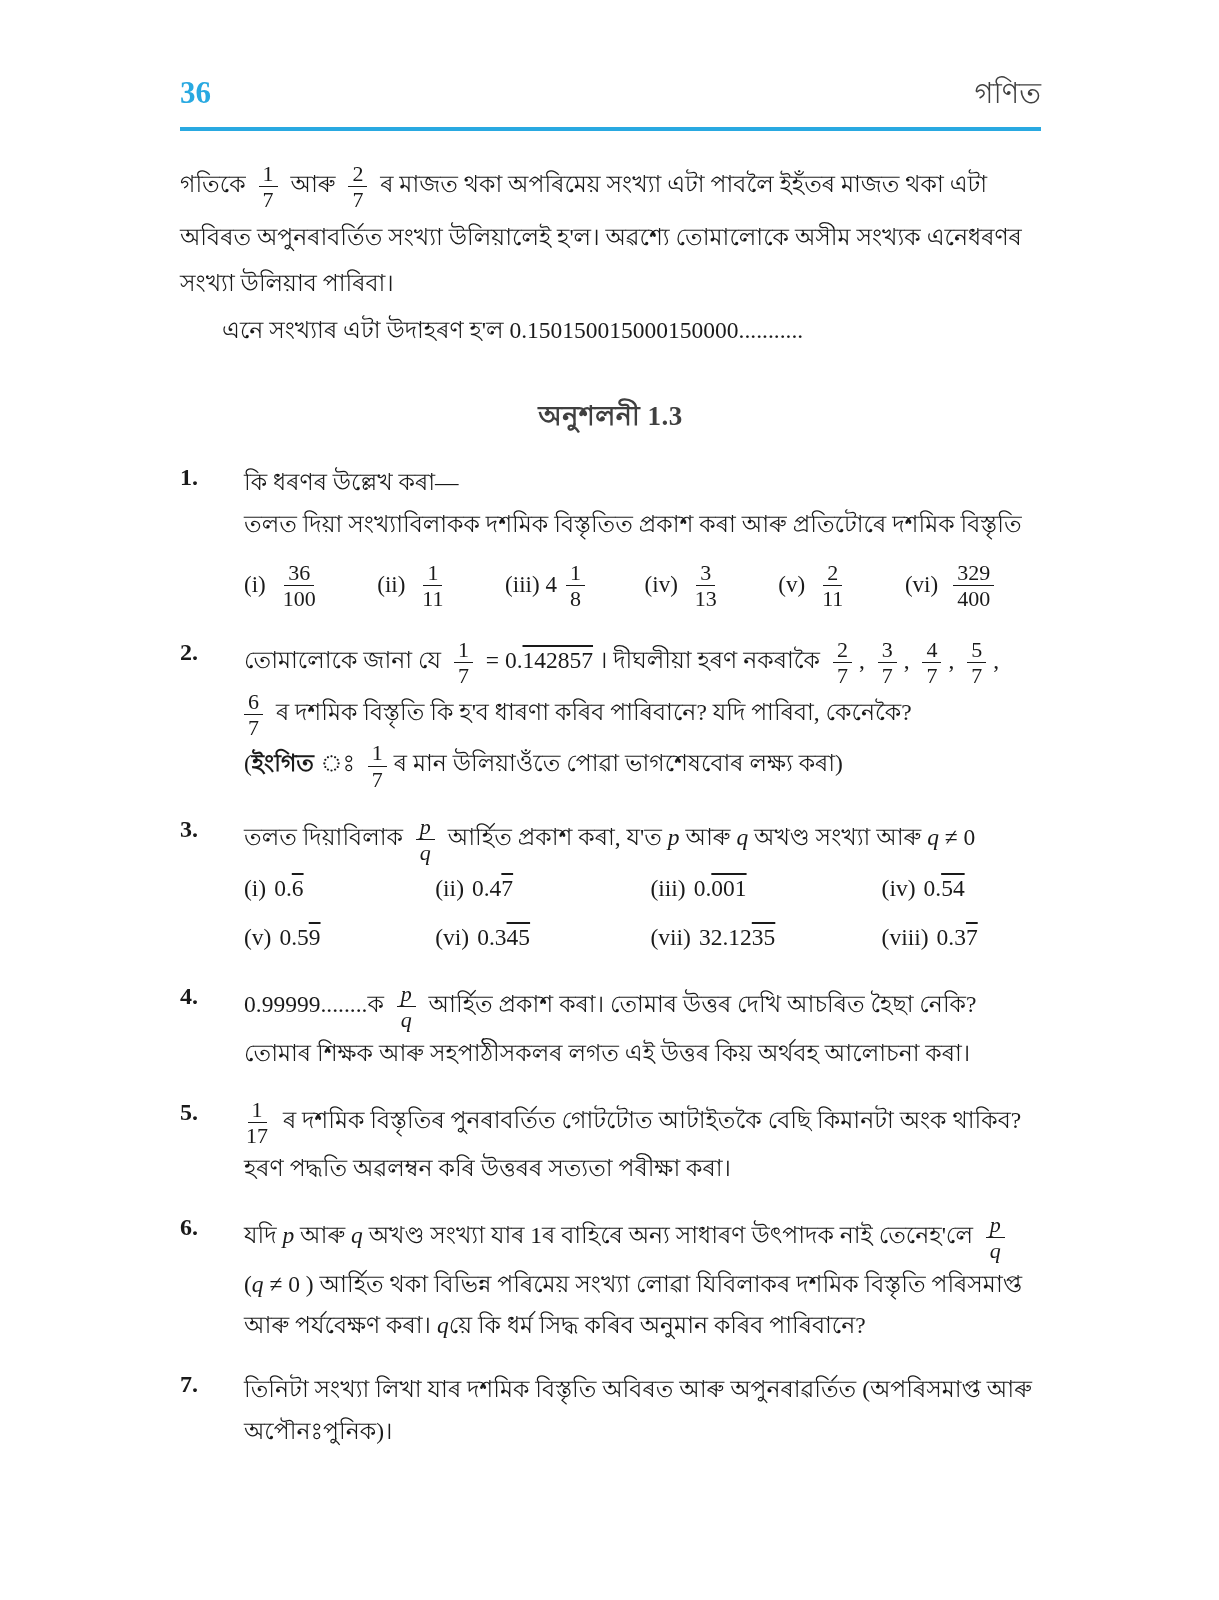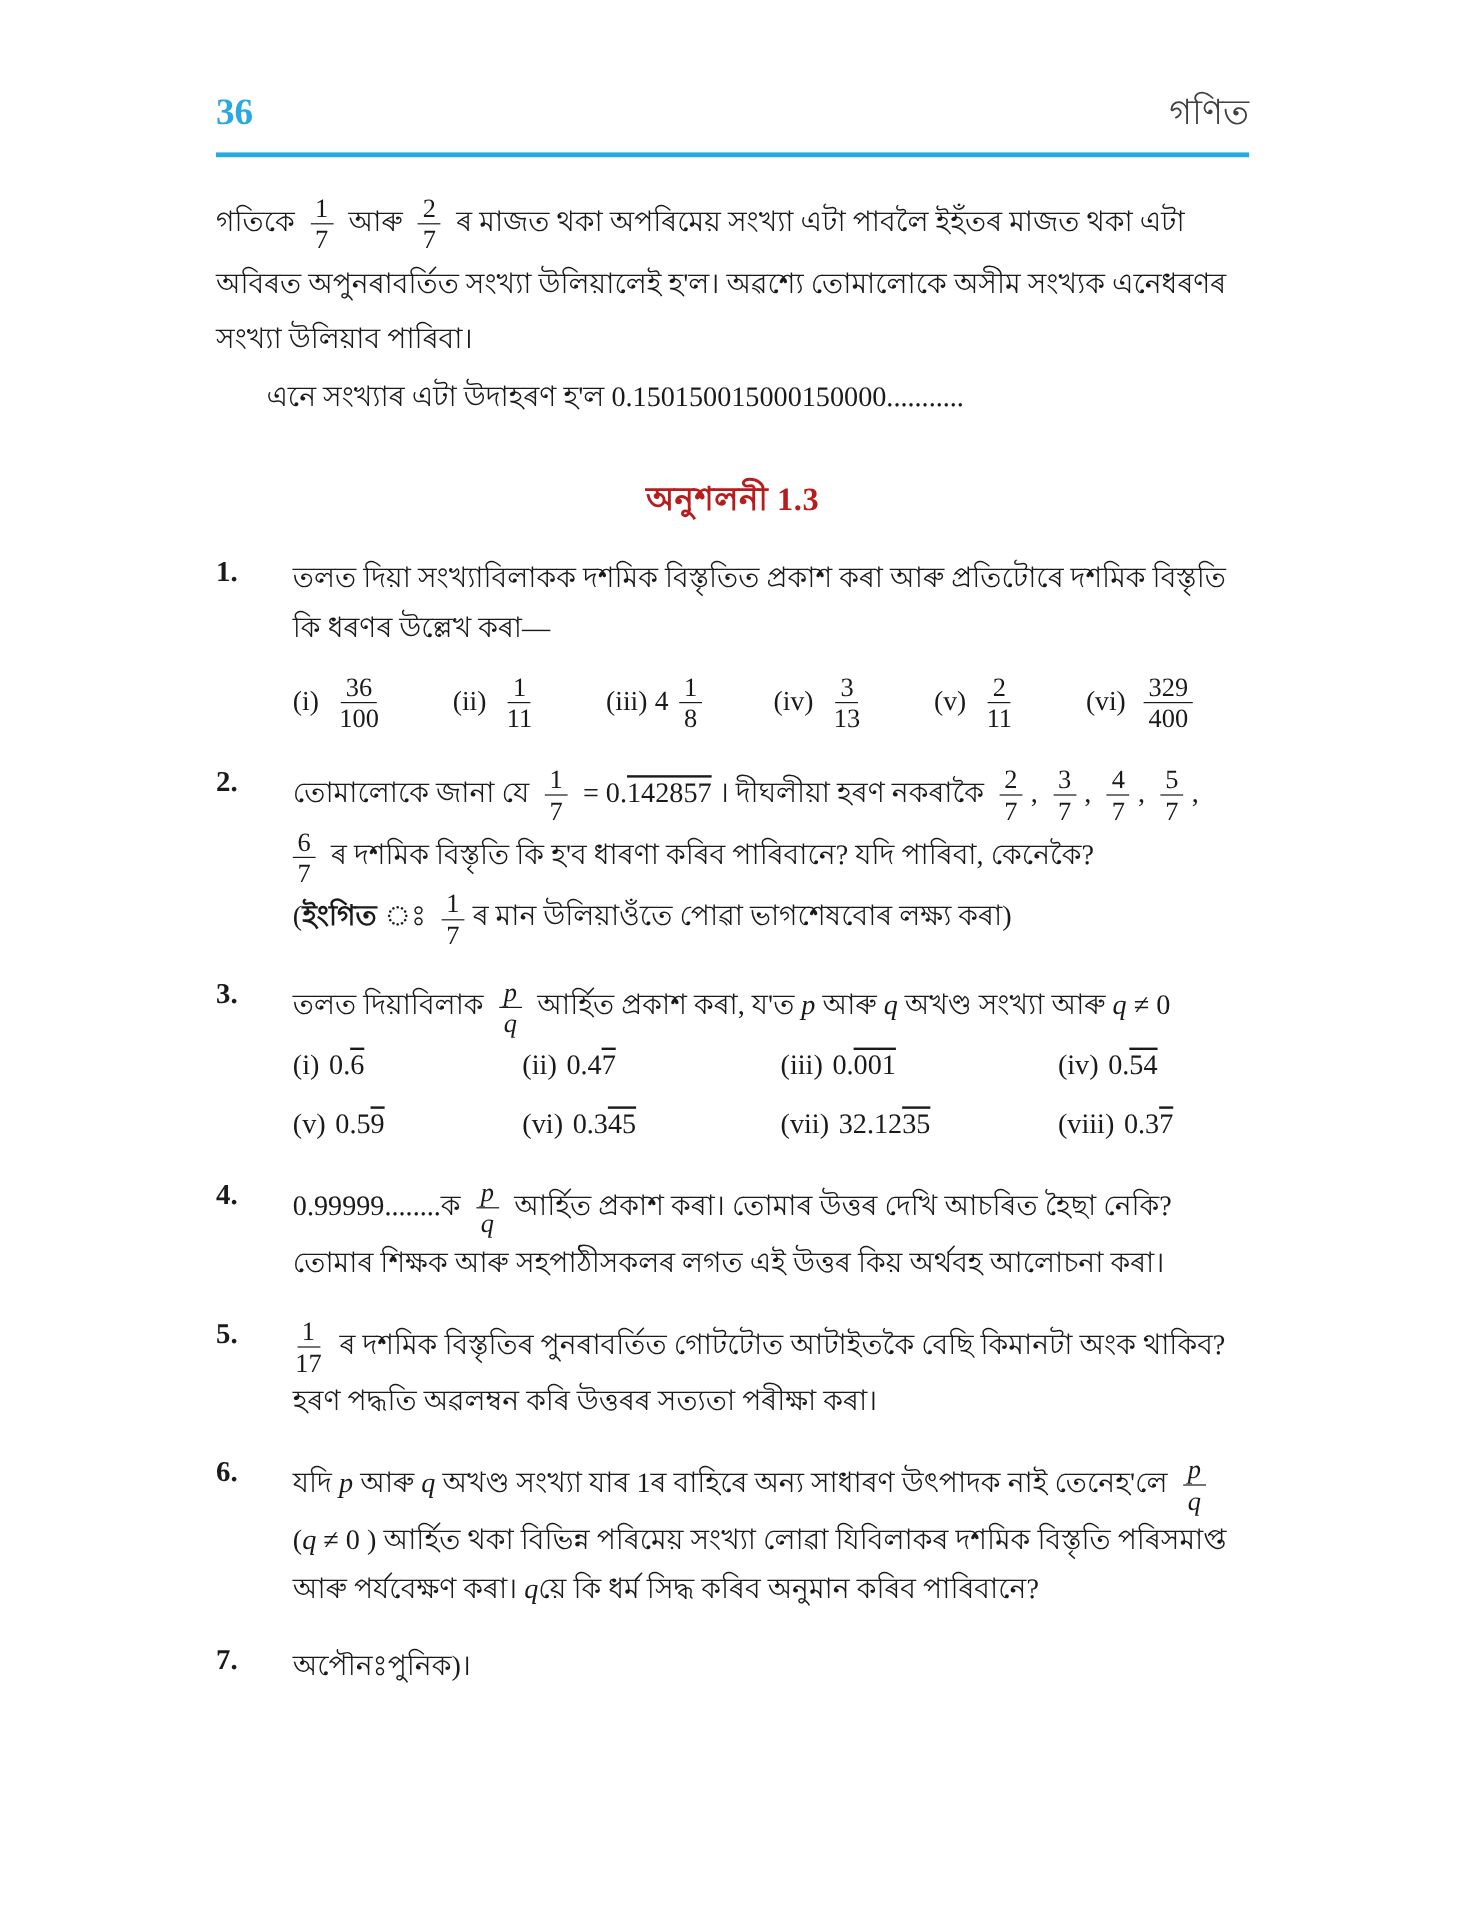--- a/index.html
+++ b/index.html
@@ -30,21 +30,21 @@
   .frac .fnum { border-bottom:1.7px solid #1a1a1a; padding:0 4px; }
   .frac .fden { padding:0 2px; }
   .frac.var-frac { font-style:italic; }
   .whole { font-size:23px; margin-right:2px; }
 
   .var { font-style:italic; }
   .bar { text-decoration:overline; text-decoration-thickness:1.6px; text-underline-offset:2px; }
 
   
   .ex-title {
-    text-align:center; color:#b91c1c; font-weight:bold;
+    text-align:center; color:#404040; font-weight:bold;
     font-size:27px; margin:44px 0 20px 0; letter-spacing:.5px;
   }
 
   
   .q { display:flex; margin-top:22px; }
   .qno { flex:none; width:64px; font-size:24px; font-weight:bold; padding-top:2px; }
   .qbody { flex:1; font-size:23.5px; line-height:1.78; }
   .ln { display:block; }
 
   .fr-row {
@@ -90,22 +90,22 @@
     <span class="ln">অবিৰত অপুনৰাবৰ্তিত সংখ্যা উলিয়ালেই হ'ল। অৱশ্যে তোমালোকে অসীম সংখ্যক এনেধৰণৰ</span>
     <span class="ln">সংখ্যা উলিয়াব পাৰিবা।</span>
   </div>
   <div class="example">এনে সংখ্যাৰ এটা উদাহৰণ হ'ল 0.150150015000150000...........</div>
 
   <div class="ex-title">অনুশলনী  1.3</div>
 
   <div class="q">
     <div class="qno">1.</div>
     <div class="qbody">
+      <span class="ln">কি ধৰণৰ উল্লেখ কৰা—</span>
       <span class="ln">তলত দিয়া সংখ্যাবিলাকক দশমিক বিস্তৃতিত প্ৰকাশ কৰা আৰু প্ৰতিটোৰে দশমিক বিস্তৃতি</span>
-      <span class="ln">কি ধৰণৰ উল্লেখ কৰা—</span>
       <div class="fr-row">
         <span class="fr-item">
             <span class="lbl">(i)</span>
             <span class="whole"></span>
             <span class="frac">
               <span class="fnum">36</span>
               <span class="fden">100</span>
             </span>
           </span>
         <span class="fr-item">
@@ -280,17 +280,18 @@
       <span class="ln">
         <span>আৰু পৰ্যবেক্ষণ কৰা।</span>
         <span class="var">q</span><span>য়ে কি ধৰ্ম সিদ্ধ কৰিব অনুমান কৰিব পাৰিবানে?</span>
       </span>
     </div>
   </div>
 
   <div class="q">
     <div class="qno">7.</div>
     <div class="qbody">
+      <span class="ln">তিনিটা সংখ্যা লিখা যাৰ দশমিক বিস্তৃতি অবিৰত আৰু অপুনৰাৱৰ্তিত (অপৰিসমাপ্ত আৰু</span>
       <span class="ln">অপৌনঃপুনিক)।</span>
     </div>
   </div>
 
 </div>
 
 </body></html>

